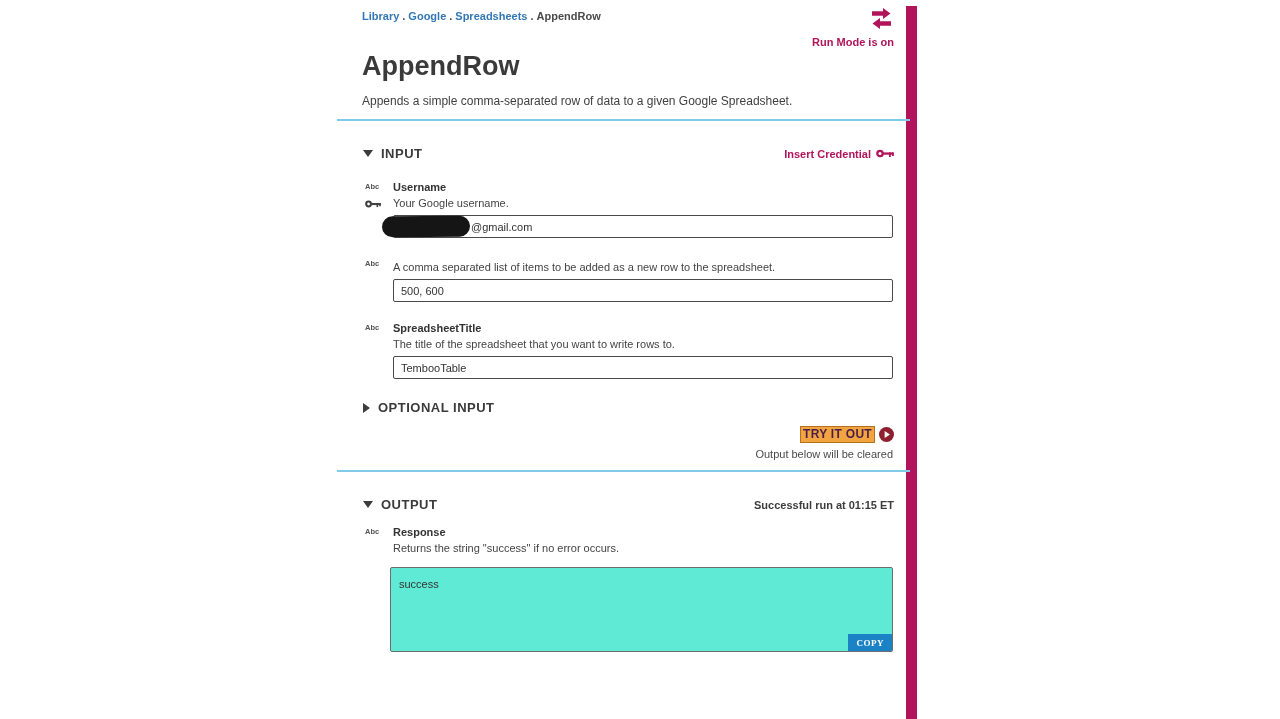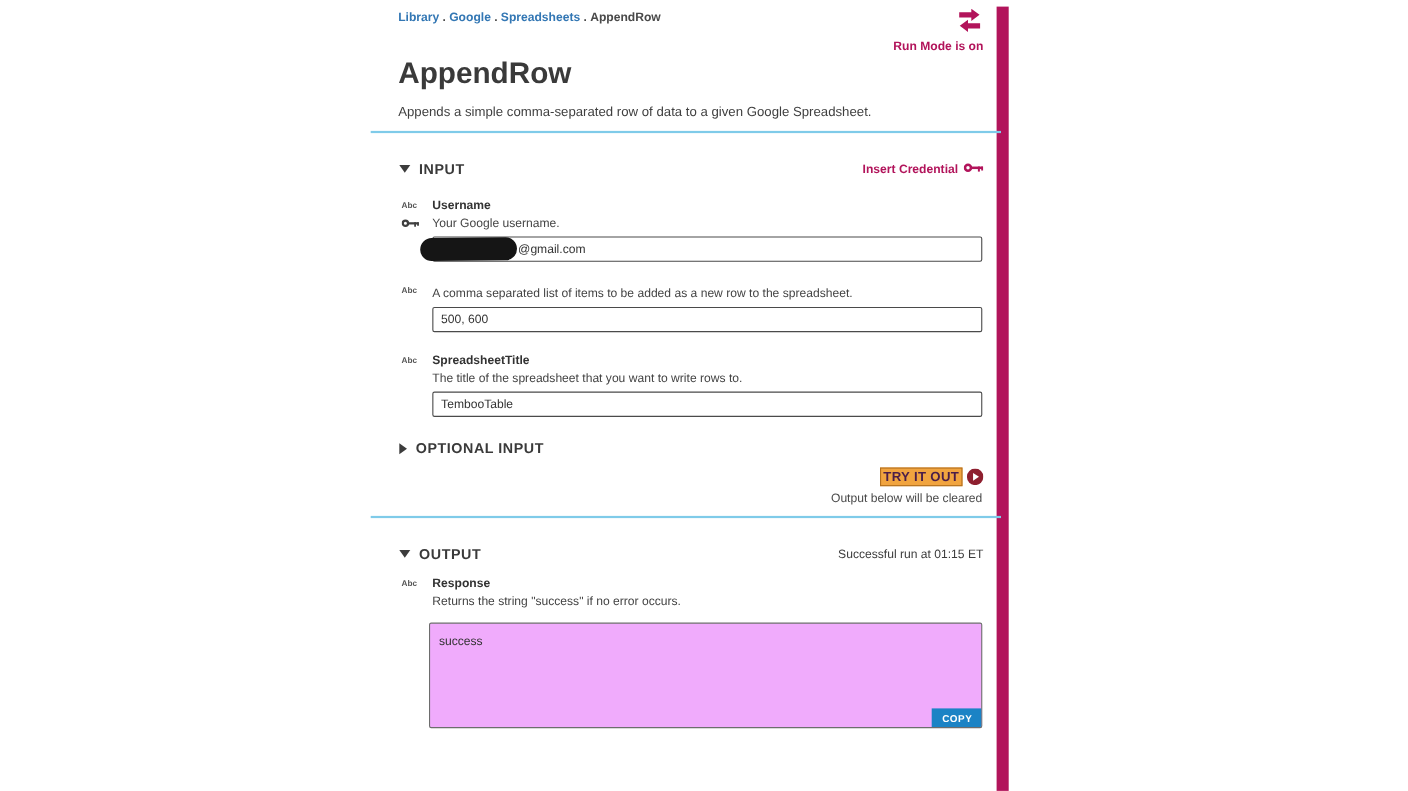--- a/index.html
+++ b/index.html
@@ -29,21 +29,21 @@
   .sec-header { display:flex; justify-content:space-between; align-items:center;
                 margin-top:25px; padding:0 16px 0 26px; height:15px; }
   .sec-left { display:flex; align-items:center; cursor:pointer; }
   .tri-down { width:0; height:0; border-left:5px solid transparent; border-right:5px solid transparent;
               border-top:7px solid #3c3c3c; margin-right:8px; }
   .tri-right { width:0; height:0; border-top:5px solid transparent; border-bottom:5px solid transparent;
                border-left:7px solid #3c3c3c; margin-right:8px; }
   .sec-label { font-size:13px; font-weight:bold; letter-spacing:0.5px; color:#3a3a3a; }
   .insert-cred { display:flex; align-items:center; gap:5px; color:#b2145b; font-size:11px;
                  font-weight:bold; cursor:pointer; }
-  .sec-status { font-size:11px; font-weight:normal; color:#3c3c3c; }
+  .sec-status { font-size:11px; font-weight:bold; color:#3c3c3c; }
 
   
   .field { display:flex; margin:20px 17px 0 28px; }
   .field.first { margin-top:14px; }
   .gutter { width:28px; flex:none; display:flex; flex-direction:column; align-items:flex-start; padding-top:1px; }
   .badge { font-size:7.5px; font-weight:bold; color:#555; line-height:9px; }
   .key-icon { color:#3f3f3f; margin-top:3px; }
   .fmain { flex:1; min-width:0; }
   .fname { font-size:11px; font-weight:bold; line-height:13px; color:#333; }
   .fdesc { font-size:11px; line-height:13px; color:#444; margin-top:3px; }
@@ -59,25 +59,25 @@
 
   
   .try-row { margin-top:9px; padding-right:16px; text-align:right; }
   .try-btn { display:inline-flex; align-items:center; gap:4px; cursor:pointer; }
   .try-label { background:#f1a43f; border:1px solid #b3701f; color:#4b1e49; font-size:12px; font-weight:bold;
                letter-spacing:0.3px; line-height:15px; padding:0 2px; }
   .try-note { margin-top:5px; padding-right:17px; text-align:right; font-size:11px; line-height:13px; color:#4a4a4a; }
 
   
   .out-field { display:flex; margin:14px 17px 0 28px; }
-  .out-box { position:relative; margin:12px 17px 0 53px; height:96px; border:1px solid #6d6d6d;
-             border-radius:2px; background:#f0abfc; font-size:11px; color:#333; padding:10px 8px; overflow:hidden; }
+  .out-box { position:relative; margin:12px 17px 0 53px; height:85px; border:1px solid #6d6d6d;
+             border-radius:2px; background:#5eead4; font-size:11px; color:#333; padding:10px 8px; overflow:hidden; }
   .copy-btn { position:absolute; right:-1px; bottom:-1px; background:#1b83c5; color:#fff; font-size:9px;
               font-weight:bold; letter-spacing:0.5px; padding:4px 9px; cursor:pointer; border:none;
-              font-family:Liberation Sans, sans-serif; }
+              font-family:Liberation Serif, serif; }
 </style>
 </head>
 <body>
 
 <div class="page">
   <div class="accent-bar"></div>
 
   <div class="content">
 
     <div class="crumb-row">

